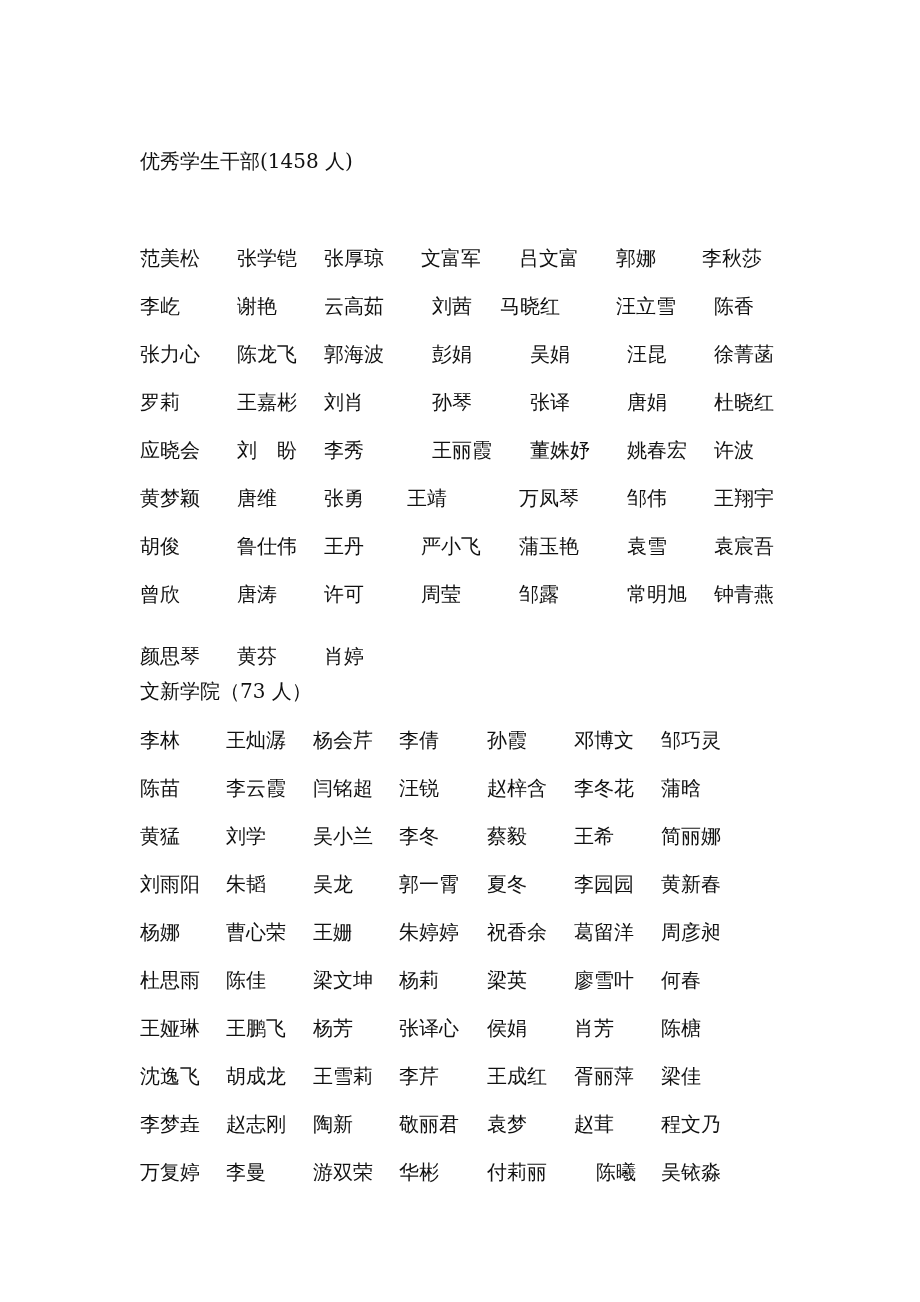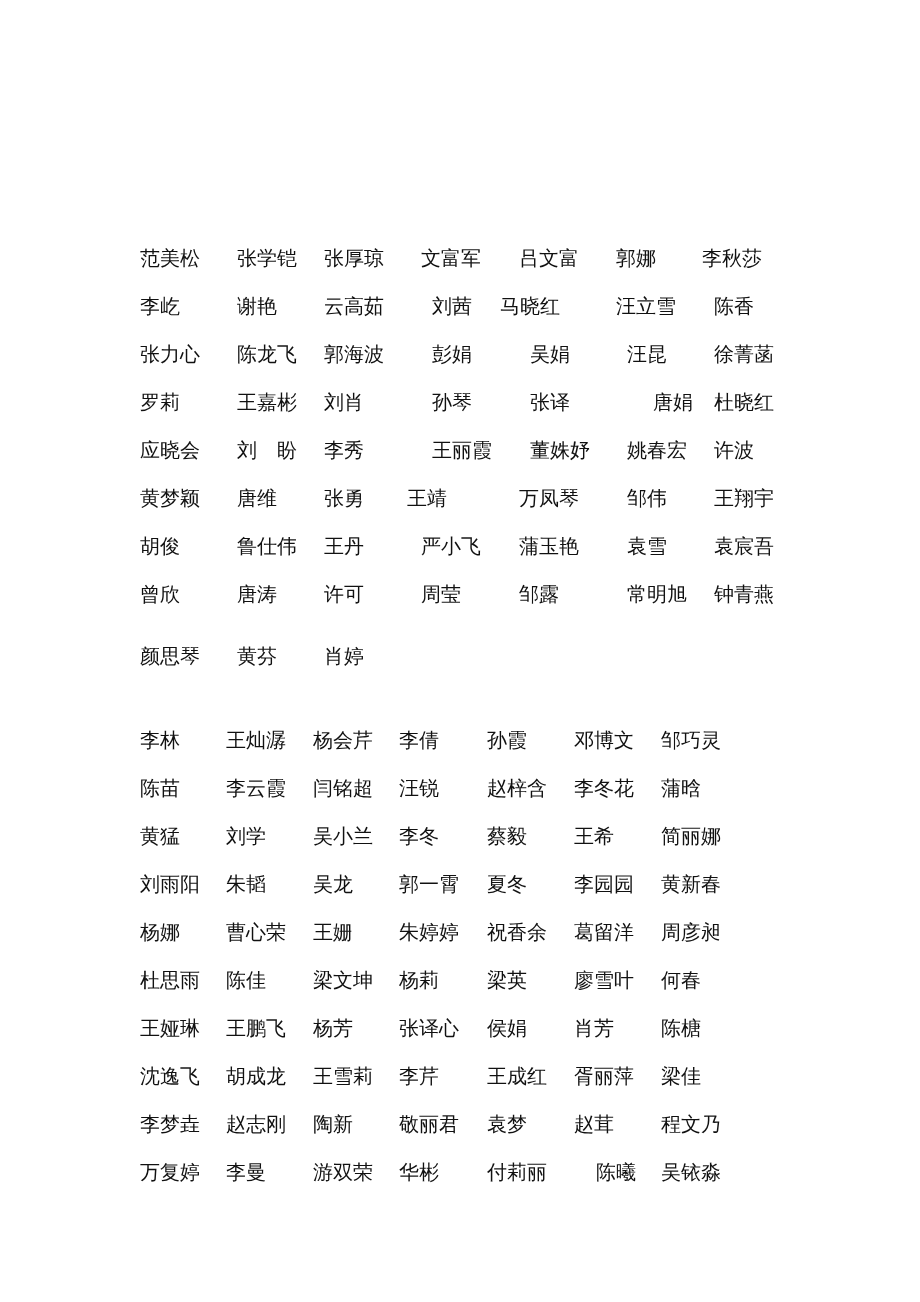--- a/index.html
+++ b/index.html
@@ -39,20 +39,21 @@
     font-size: 20px;
     line-height: 30px;
     white-space: nowrap;
   }
 </style>
 </head>
 <body>
 
 <div class="page">
 
+  <div class="line" style="top:146px">优秀学生干部(1458 人)</div>
 
 
   <div>
     <div class="row" style="top:243px">
       <span class="cell" style="left:140px">范美松</span>
       <span class="cell" style="left:237px">张学铠</span>
       <span class="cell" style="left:324px">张厚琼</span>
       <span class="cell" style="left:421px">文富军</span>
       <span class="cell" style="left:519px">吕文富</span>
       <span class="cell" style="left:616px">郭娜</span>
@@ -75,21 +76,21 @@
       <span class="cell" style="left:530px">吴娟</span>
       <span class="cell" style="left:627px">汪昆</span>
       <span class="cell" style="left:714px">徐菁菡</span>
     </div>
     <div class="row" style="top:387px">
       <span class="cell" style="left:140px">罗莉</span>
       <span class="cell" style="left:237px">王嘉彬</span>
       <span class="cell" style="left:324px">刘肖</span>
       <span class="cell" style="left:432px">孙琴</span>
       <span class="cell" style="left:530px">张译</span>
-      <span class="cell" style="left:653px">唐娟</span>
+      <span class="cell" style="left:627px">唐娟</span>
       <span class="cell" style="left:714px">杜晓红</span>
     </div>
     <div class="row" style="top:435px">
       <span class="cell" style="left:140px">应晓会</span>
       <span class="cell" style="left:237px">刘　盼</span>
       <span class="cell" style="left:324px">李秀</span>
       <span class="cell" style="left:432px">王丽霞</span>
       <span class="cell" style="left:530px">董姝妤</span>
       <span class="cell" style="left:627px">姚春宏</span>
       <span class="cell" style="left:714px">许波</span>
@@ -121,20 +122,21 @@
       <span class="cell" style="left:627px">常明旭</span>
       <span class="cell" style="left:714px">钟青燕</span>
     </div>
     <div class="row" style="top:641px">
       <span class="cell" style="left:140px">颜思琴</span>
       <span class="cell" style="left:237px">黄芬</span>
       <span class="cell" style="left:324px">肖婷</span>
     </div>
   </div>
 
+  <div class="line" style="top:676px">文新学院（73 人）</div>
 
   <div>
     <div class="row" style="top:725px">
       <span class="cell" style="left:140px">李林</span>
       <span class="cell" style="left:226px">王灿潺</span>
       <span class="cell" style="left:313px">杨会芹</span>
       <span class="cell" style="left:399px">李倩</span>
       <span class="cell" style="left:487px">孙霞</span>
       <span class="cell" style="left:574px">邓博文</span>
       <span class="cell" style="left:661px">邹巧灵</span>

